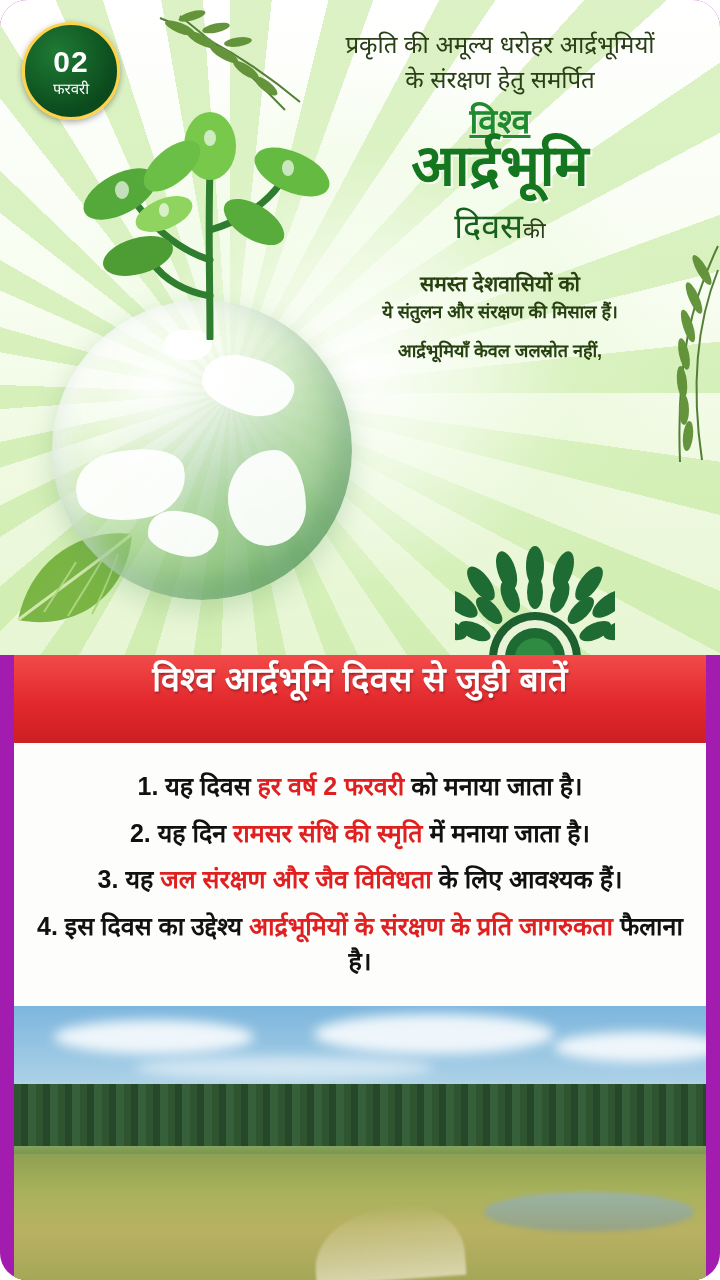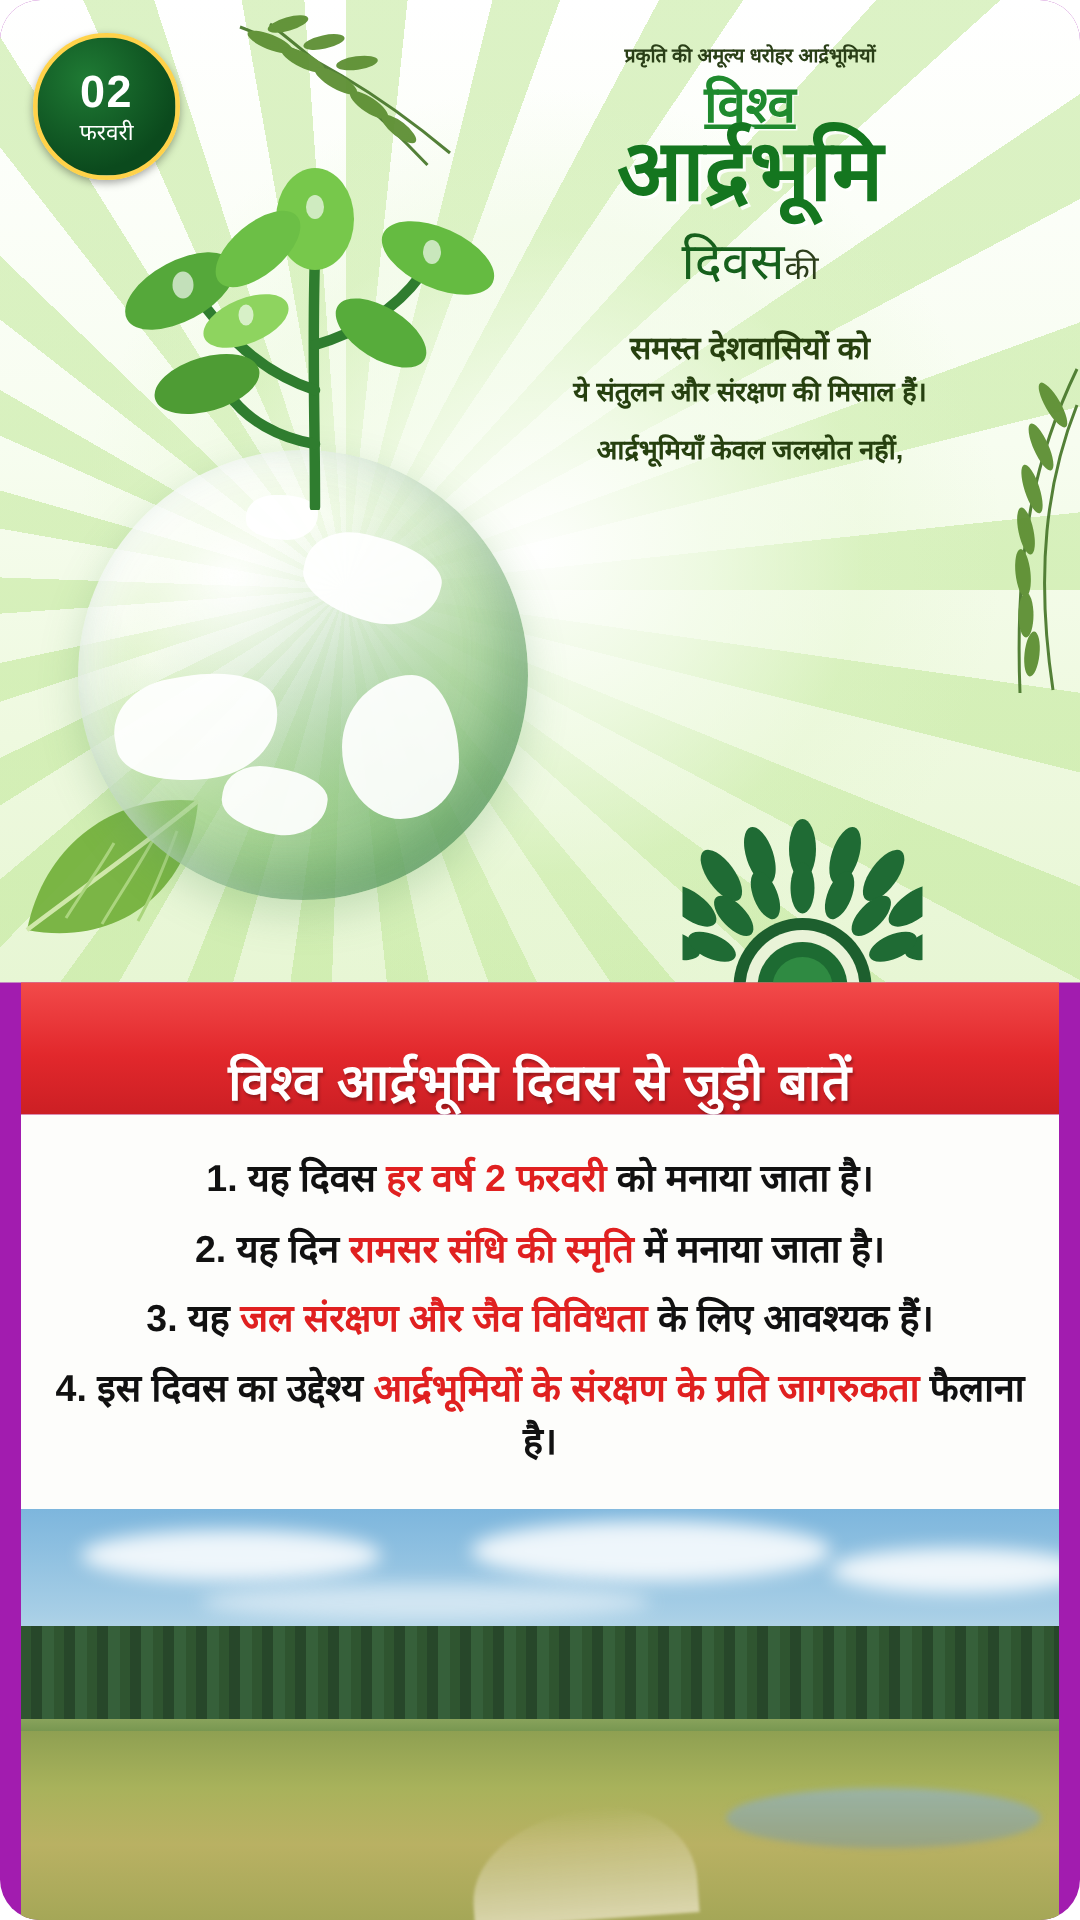--- a/index.html
+++ b/index.html
@@ -48,21 +48,21 @@
     display:flex;flex-direction:column;align-items:center;justify-content:center;color:#fff;}
   .date-badge .d{font-size:30px;font-weight:bold;line-height:1;letter-spacing:1px;}
   .date-badge .m{font-size:15px;margin-top:4px;line-height:1;}
 
   
   .olive{position:absolute;opacity:.95;}
   .leafsvg{display:block;}
 
   
   .headline{position:absolute;left:300px;top:28px;width:400px;text-align:center;color:#1f4d16;}
-  .hl-small{font-size:13px;line-height:1.45;color:#2a3f17;font-weight:bold;}
+  .hl-small{font-size:24px;line-height:1.45;color:#2a3f17;font-weight:normal;}
   .hl-w1{font-size:34px;font-weight:bold;color:#1f8a2e;margin-top:6px;line-height:1;
     text-shadow:1px 1px 0 rgba(255,255,255,.9);text-decoration:underline;}
   .hl-w2{font-size:57px;font-weight:bold;color:#14761f;line-height:1.02;margin-top:-2px;
     text-shadow:2px 2px 0 rgba(255,255,255,.85);}
   .hl-w3{font-size:34px;font-weight:normal;color:#16601c;line-height:1.1;margin-top:14px;}
   .hl-w3 .ki{font-size:22px;color:#2c3e1b;}
   .hl-mid{font-size:21px;font-weight:bold;color:#27400f;line-height:1.4;margin-top:24px;}
   .hl-shub{font-size:34px;font-weight:bold;color:#c1262b;line-height:1.2;margin-top:2px;
     text-shadow:1px 1px 0 rgba(255,255,255,.9);}
   .hl-foot{font-size:18px;color:#26400f;line-height:1.5;margin-top:12px;font-weight:bold;}
@@ -77,21 +77,21 @@
   .cont{position:absolute;background:#ffffff;opacity:.92;border-radius:40% 55% 45% 60%/50% 40% 60% 45%;}
 
   .plant{position:absolute;left:60px;top:110px;width:300px;height:230px;}
 
   
   .mandala{position:absolute;left:455px;top:540px;width:160px;height:120px;}
 
   
   .banner{position:absolute;left:14px;top:655px;width:692px;height:88px;
     background:linear-gradient(180deg,#f24a4a 0%,#e2282c 55%,#cc1f24 100%);
-    display:flex;align-items:flex-end;justify-content:center;}
+    display:flex;align-items:flex-start;justify-content:center;}
   .banner-text{color:#fff;font-size:34px;font-weight:bold;letter-spacing:.5px;
     text-shadow:1px 2px 2px rgba(0,0,0,.28);}
 
   
   .facts{position:absolute;left:14px;top:743px;width:692px;height:265px;background:#fdfdfb;
     padding:26px 22px 0 22px;box-sizing:border-box;}
   .fact{font-size:25px;line-height:1.42;color:#111111;font-weight:bold;margin-bottom:11px;text-align:center;}
   .fact .hi{color:#e02020;}
 
   
@@ -169,20 +169,21 @@
         <g stroke="#a8d47a" stroke-width="2" fill="none">
           <path d="M34 92 C48 70, 58 56, 66 42"></path>
           <path d="M58 96 C70 76, 82 58, 92 40"></path>
           <path d="M82 94 C92 76, 100 56, 108 34"></path>
         </g>
       </svg>
     </div>
 
     <div class="headline">
       <div class="hl-small">प्रकृति की अमूल्य धरोहर आर्द्रभूमियों</div>
+      <div class="hl-small">के संरक्षण हेतु समर्पित</div>
       <div class="hl-w1">विश्व</div>
       <div class="hl-w2">आर्द्रभूमि</div>
       <div class="hl-w3">
         <span>दिवस</span><span class="ki">की</span>
       </div>
       <div class="hl-mid">समस्त देशवासियों को</div>
       <div class="hl-foot" style="margin-top:0">ये संतुलन और संरक्षण की मिसाल हैं।</div>
       <div class="hl-foot">आर्द्रभूमियाँ केवल जलस्रोत नहीं,</div>
     </div>
 

